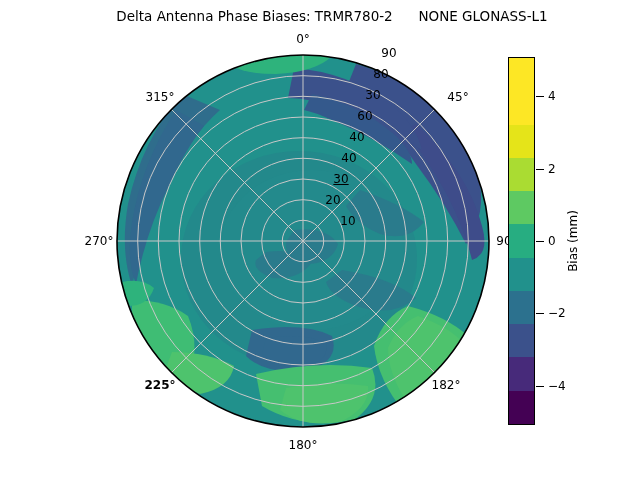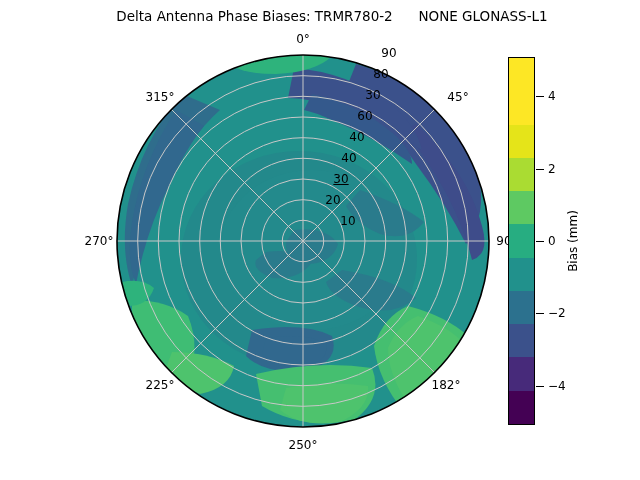--- a/index.html
+++ b/index.html
@@ -156,22 +156,22 @@
     <span class="radial-label" style="left:249px;top:62px;">60</span>
     <span class="radial-label" style="left:257px;top:41px;">30</span>
     <span class="radial-label" style="left:265px;top:20px;">80</span>
     <span class="radial-label" style="left:273px;top:-1px;">90</span>
   </div>
 
   <span class="angle-label" style="left:291px;top:39px;">0°</span>
   <span class="angle-label" style="left:434px;top:97px;margin-left:12px;">45°</span>
   <span class="angle-label" style="left:495px;top:241px;">90°</span>
   <span class="angle-label" style="left:434px;top:385px;">182°</span>
-  <span class="angle-label" style="left:291px;top:445px;">250°</span>
-  <span class="angle-label" style="left:148px;top:385px;">225°</span>
+  <span class="angle-label" style="left:291px;top:445px;">180°</span>
+  <span class="angle-label" style="left:148px;top:385px;font-weight:bold;">225°</span>
   <span class="angle-label" style="left:87px;top:241px;">270°</span>
   <span class="angle-label" style="left:148px;top:97px;">315°</span>
 
   <div id="colorbar">
       <div class="seg" style="height: 9.09091%; background: rgb(253, 231, 37);"></div>
       <div class="seg" style="height: 9.09091%; background: rgb(253, 231, 37);"></div>
       <div class="seg" style="height: 9.09091%; background: rgb(229, 228, 25);"></div>
       <div class="seg" style="height: 9.09091%; background: rgb(170, 220, 50);"></div>
       <div class="seg" style="height: 9.09091%; background: rgb(94, 201, 98);"></div>
       <div class="seg" style="height: 9.09091%; background: rgb(39, 173, 129);"></div>

